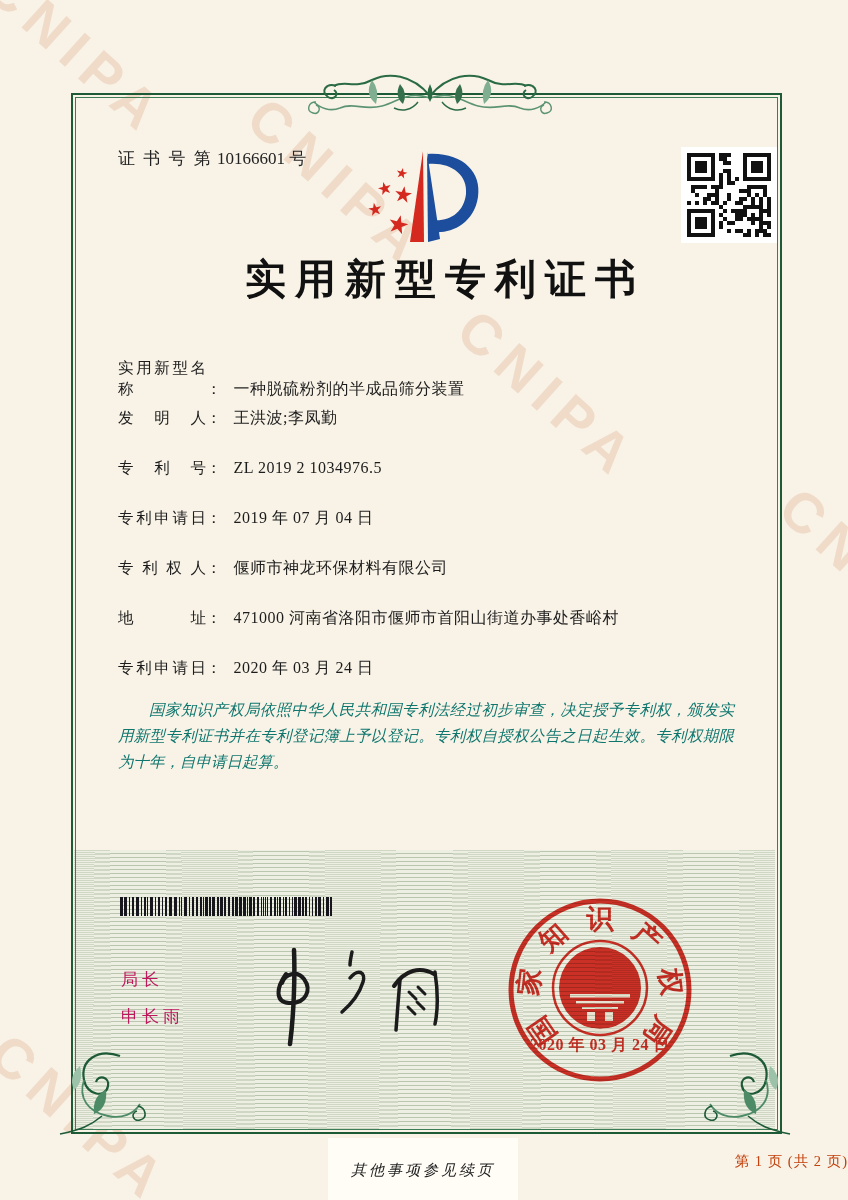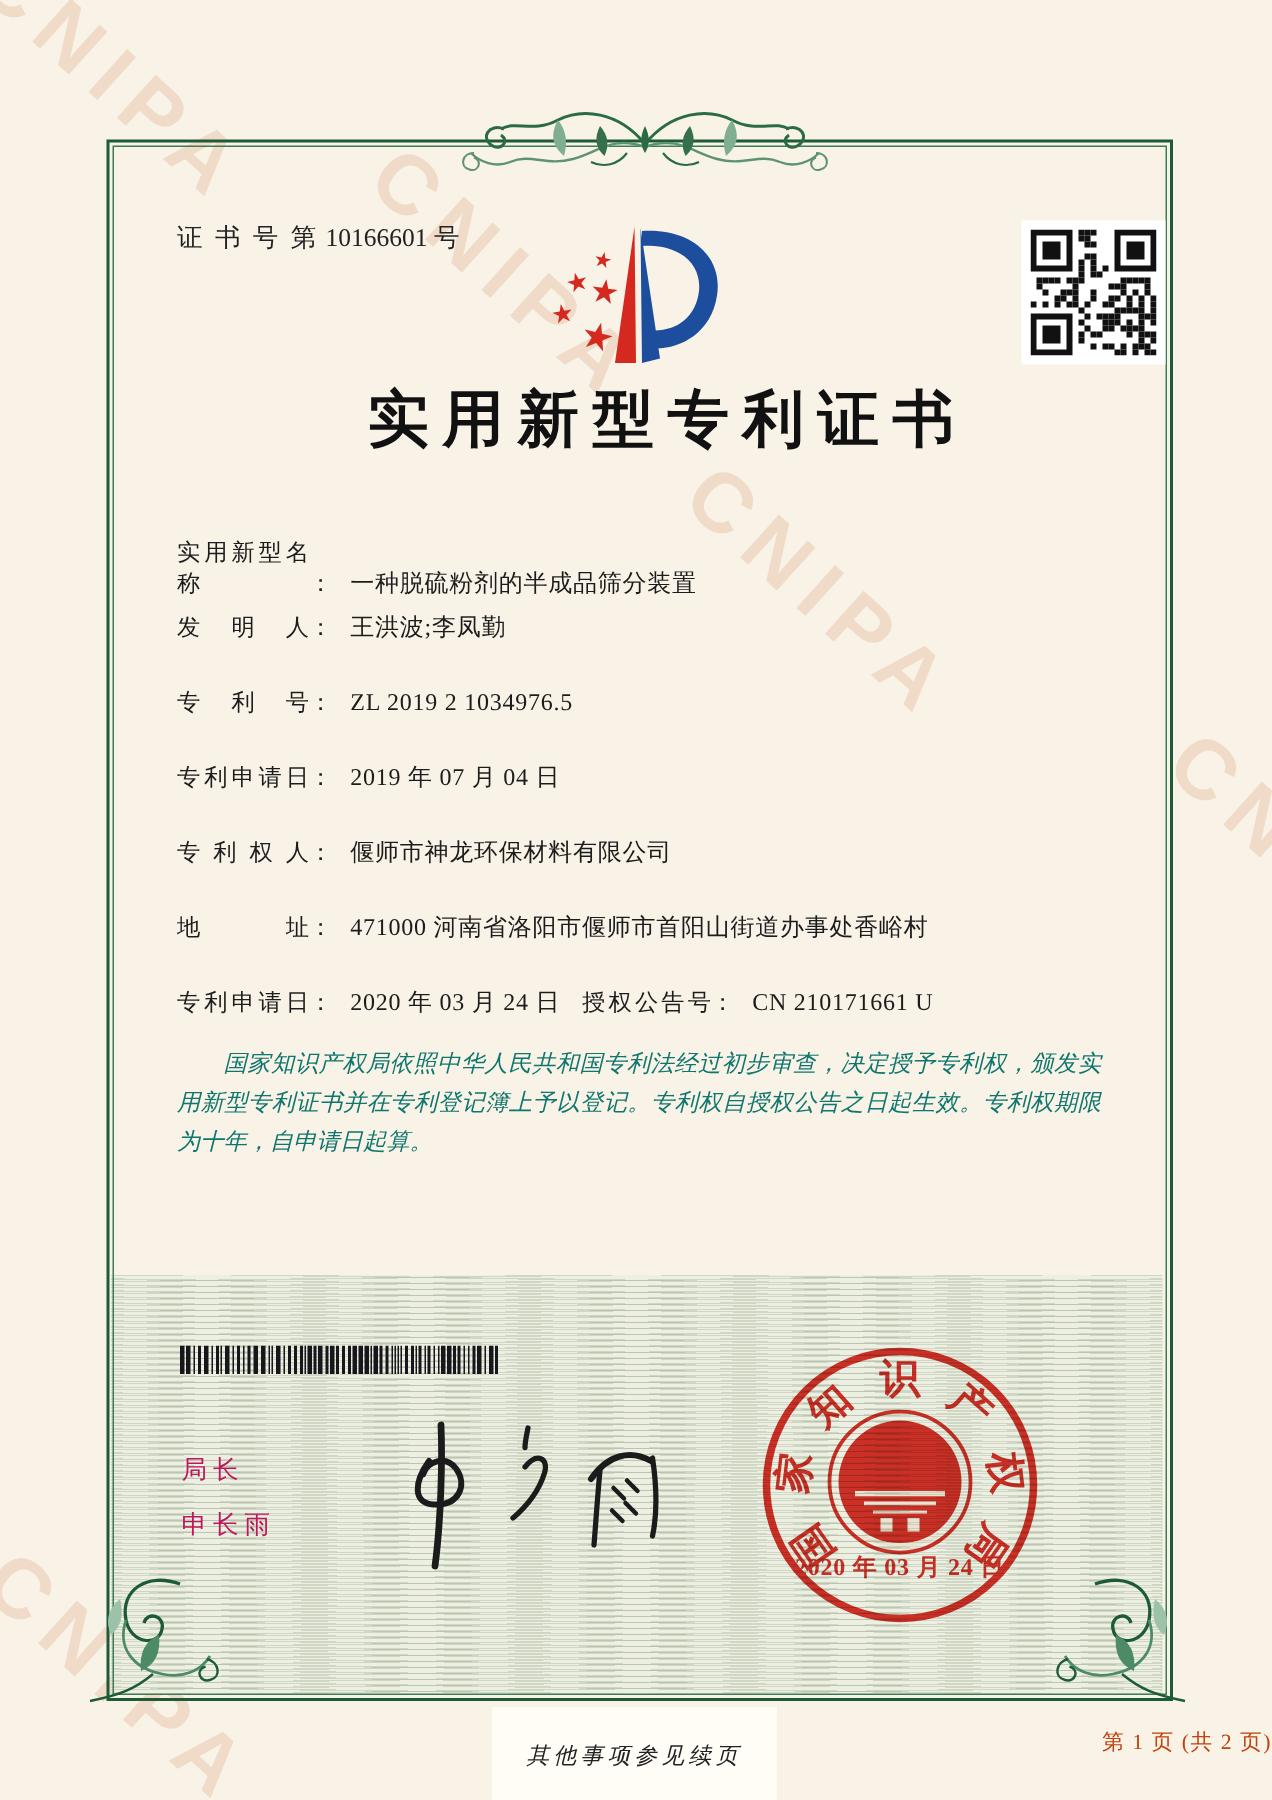--- a/index.html
+++ b/index.html
@@ -280,24 +280,20 @@
     <span class="flabel">专利权人</span><span class="fcolon">：</span>
     <span class="fvalue">偃师市神龙环保材料有限公司</span>
   </div>
   <div class="frow" style="top:608px;">
     <span class="flabel">地址</span><span class="fcolon">：</span>
     <span class="fvalue">471000 河南省洛阳市偃师市首阳山街道办事处香峪村</span>
   </div>
   <div class="frow" style="top:658px;">
     <span class="flabel">专利申请日</span><span class="fcolon">：</span>
     <span class="fvalue">2020 年 03 月 24 日</span>
-    <span class="fgroup2">
-      <span class="flabel2">授权公告号</span><span class="fcolon">：</span>
-      <span class="fvalue">CN 210171661 U</span>
-    </span>
   </div>
 
   <div class="paras">
     <p>国家知识产权局依照中华人民共和国专利法经过初步审查，决定授予专利权，颁发实用新型专利证书并在专利登记簿上予以登记。专利权自授权公告之日起生效。专利权期限为十年，自申请日起算。</p>
   </div>
 
   <svg id="barcode" class="barcode" width="216" height="19" viewBox="0 0 216 19">
       <rect x="0" y="0" width="3" height="19" fill="#16161c"></rect>
       <rect x="4" y="0" width="3" height="19" fill="#16161c"></rect>
       <rect x="9" y="0" width="1" height="19" fill="#16161c"></rect>

